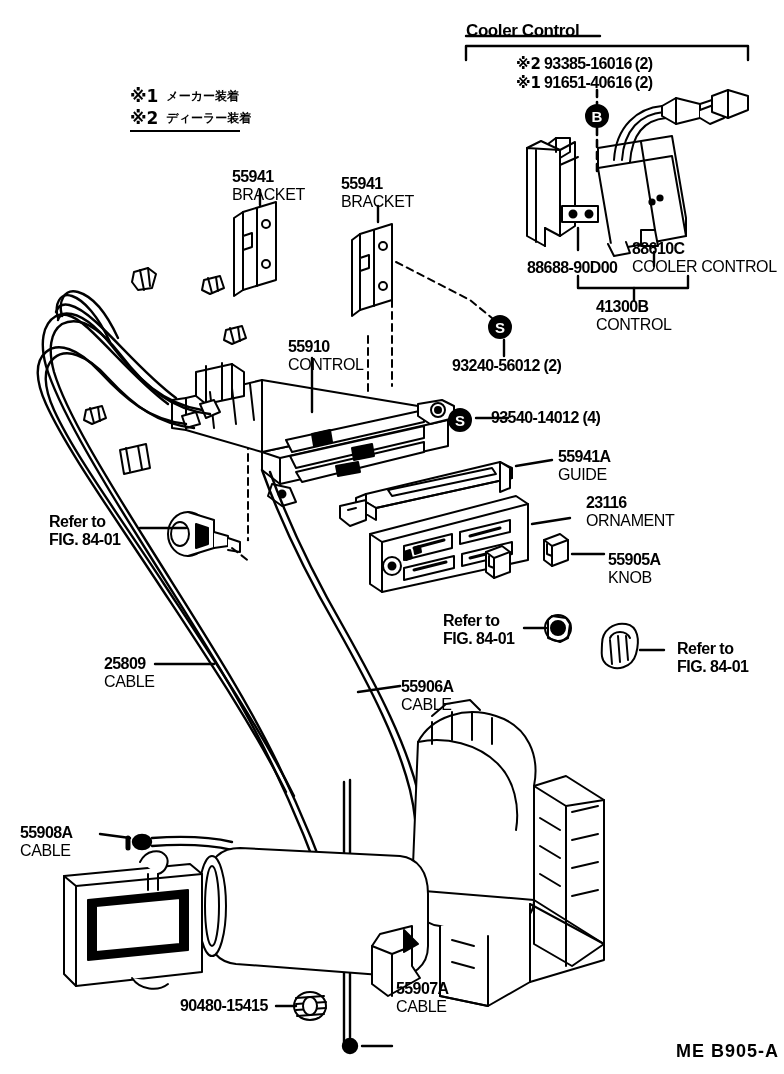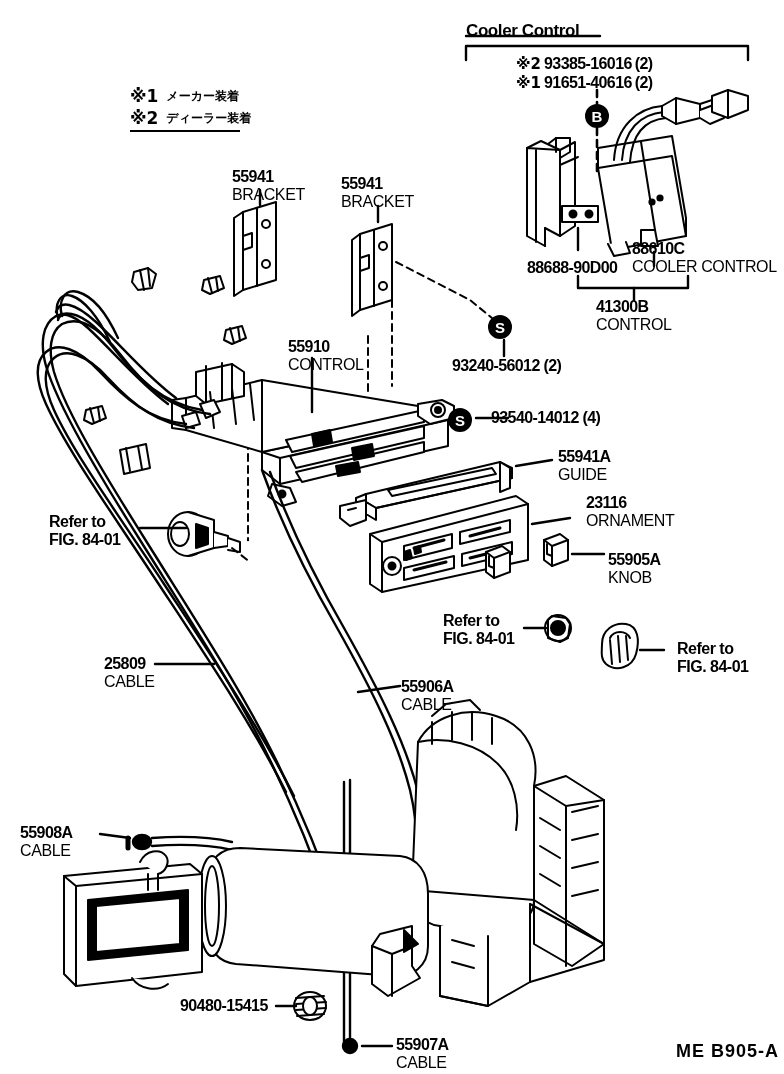--- a/index.html
+++ b/index.html
@@ -422,20 +422,20 @@
     <div class="sub">CABLE</div>
   </div>
 
   <div style="position:absolute;left:20px;top:824px;">
     <div class="pn">55908A</div>
     <div class="sub">CABLE</div>
   </div>
 
   <div class="lbl pn" style="left:180px;top:998px;">90480-15415</div>
 
-  <div style="position:absolute;left:396px;top:1036px;">
+  <div style="position:absolute;left:396px;top:980px;">
     <div class="pn">55907A</div>
     <div class="sub">CABLE</div>
   </div>
 
   <div class="lbl foot" style="left:676px;top:1042px;">ME  B905-A</div>
 
 </div>
 
 </body></html>

